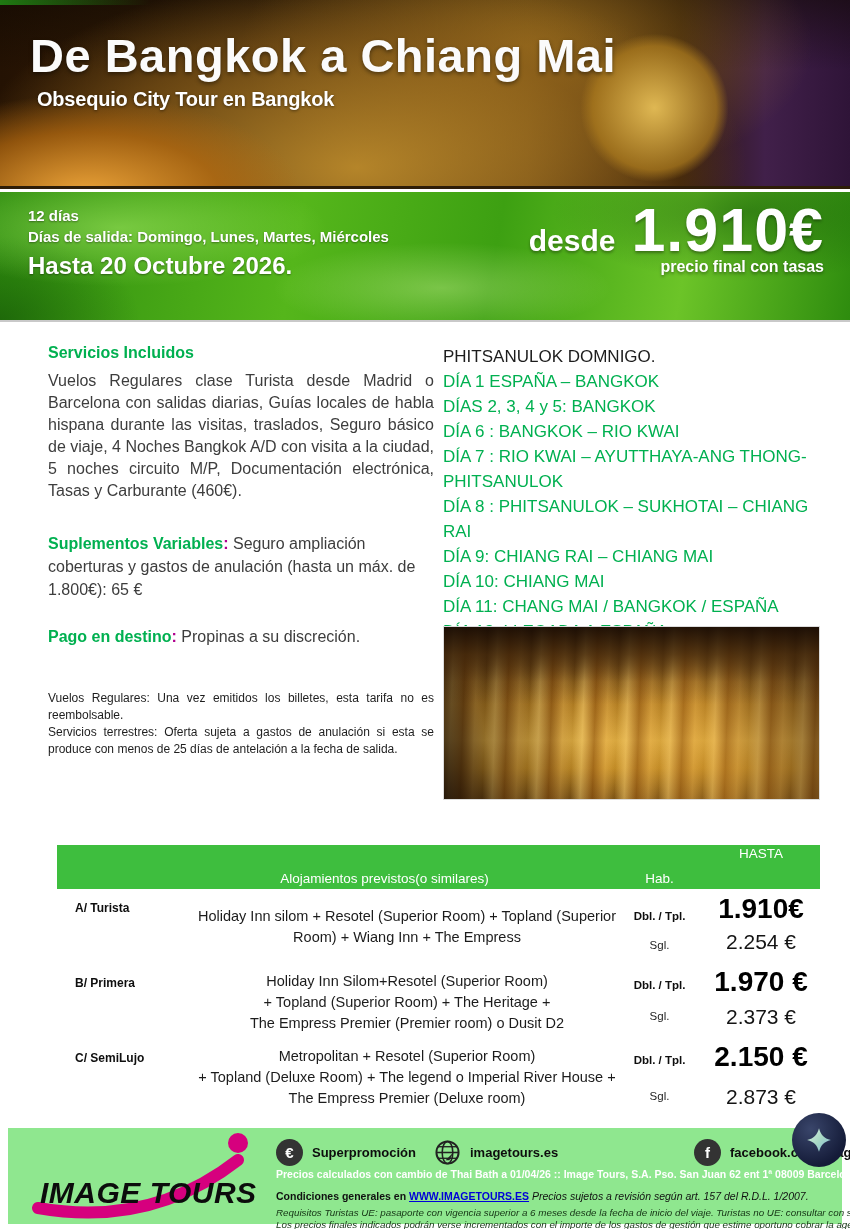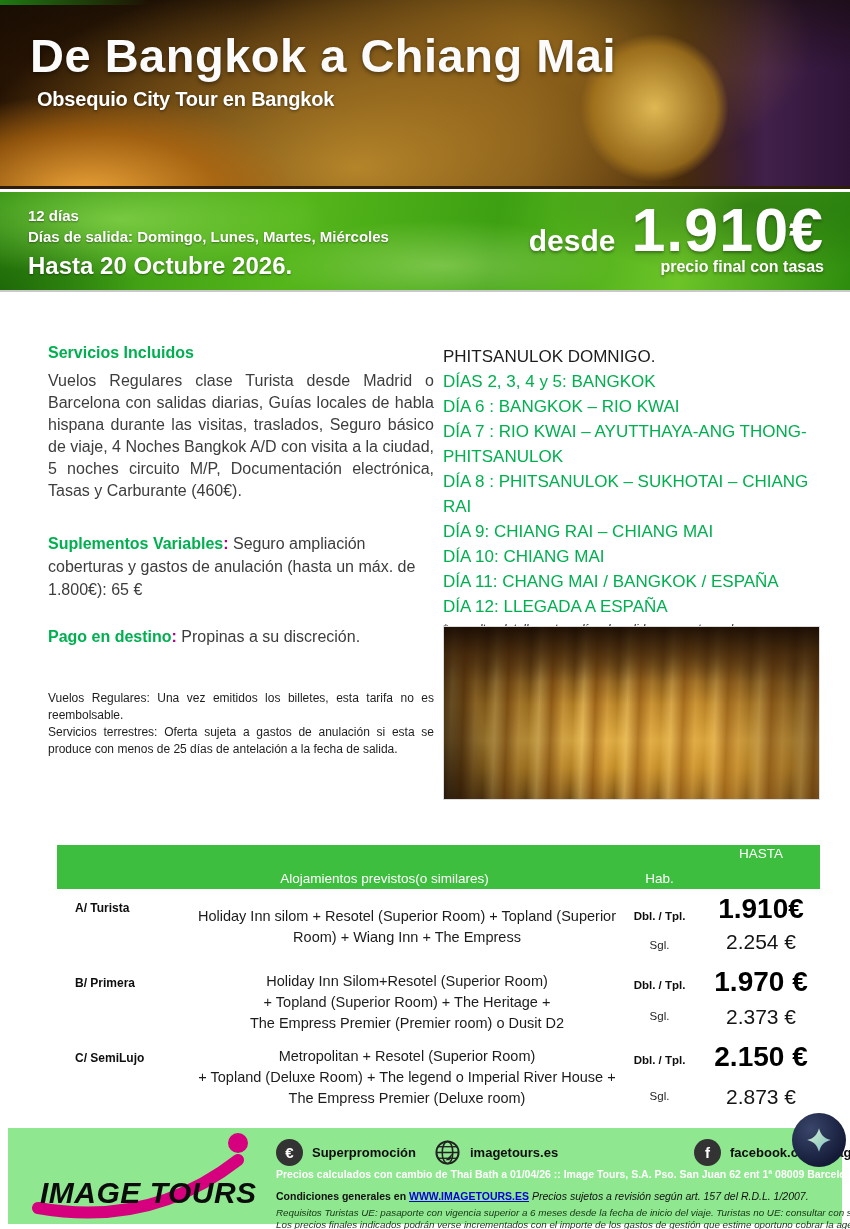--- a/index.html
+++ b/index.html
@@ -28,21 +28,21 @@
     position:absolute; left:30px; top:28px; font-size:47px; font-weight:bold;
     color:#fbfbfb; letter-spacing:.5px; text-shadow:0 2px 4px rgba(0,0,0,.45);
   }
   .hero-subtitle {
     position:absolute; left:37px; top:88px; font-size:20px; font-weight:bold;
     color:#ffffff; text-shadow:0 1px 3px rgba(0,0,0,.5); letter-spacing:-.2px;
   }
 
   
   .banner {
-    position:absolute; left:0; top:192px; width:850px; height:100px;
+    position:absolute; left:0; top:192px; width:850px; height:130px;
     background:
       radial-gradient(ellipse 320px 90px at 14% 28%, rgba(190,255,120,.45), transparent 65%),
       radial-gradient(ellipse 260px 70px at 52% 75%, rgba(225,255,170,.35), transparent 65%),
       radial-gradient(ellipse 280px 100px at 88% 15%, rgba(20,90,8,.55), transparent 70%),
       radial-gradient(ellipse 200px 120px at 0% 100%, rgba(18,80,6,.6), transparent 70%),
       linear-gradient(100deg, #2e8c0e, #55b61b 35%, #3da012 58%, #6cc428 80%, #2e8c0e 100%);
     border-bottom:2px solid #c9c9c9;
   }
   .banner-left { position:absolute; left:28px; top:13px; color:#fff; text-shadow:0 1px 2px rgba(0,0,0,.4); }
   .banner-days { font-size:15px; font-weight:bold; line-height:21px; }
@@ -169,20 +169,21 @@
 
     <p class="sup-par"><span class="green-bold">Suplementos Variables</span><span class="magenta-bold">:</span><span> Seguro ampliación coberturas y gastos de anulación (hasta un máx. de 1.800€): 65 €</span></p>
 
     <p class="pago-par"><span class="green-bold">Pago en destino</span><span class="magenta-bold">:</span><span> Propinas a su discreción.</span></p>
 
     <p class="fine-print"><b>Vuelos Regulares:</b><span> Una vez emitidos los billetes, esta tarifa no es reembolsable.</span><br><b>Servicios terrestres:</b><span> Oferta sujeta a gastos de anulación si esta se produce con menos de 25 días de antelación a la fecha de salida.</span></p>
   </div>
 
   <div class="col-right">
     <div class="itin-title">PHITSANULOK DOMNIGO.</div>
+    <div class="itin-day">DÍA 1  ESPAÑA – BANGKOK</div>
     <div class="itin-day">DÍAS 2, 3, 4 y 5: BANGKOK</div>
     <div class="itin-day">DÍA 6 : BANGKOK – RIO KWAI</div>
     <div class="itin-day">DÍA 7 : RIO KWAI – AYUTTHAYA-ANG THONG-PHITSANULOK</div>
     <div class="itin-day">DÍA 8 : PHITSANULOK – SUKHOTAI – CHIANG RAI</div>
     <div class="itin-day">DÍA 9: CHIANG RAI – CHIANG MAI</div>
     <div class="itin-day">DÍA 10: CHIANG MAI</div>
     <div class="itin-day">DÍA 11: CHANG MAI / BANGKOK / ESPAÑA</div>
     <div class="itin-day">DÍA 12: LLEGADA A ESPAÑA</div>
     <div class="itin-note">*consultar detalle y otros días de salida en nuestra web.</div>
   </div>

